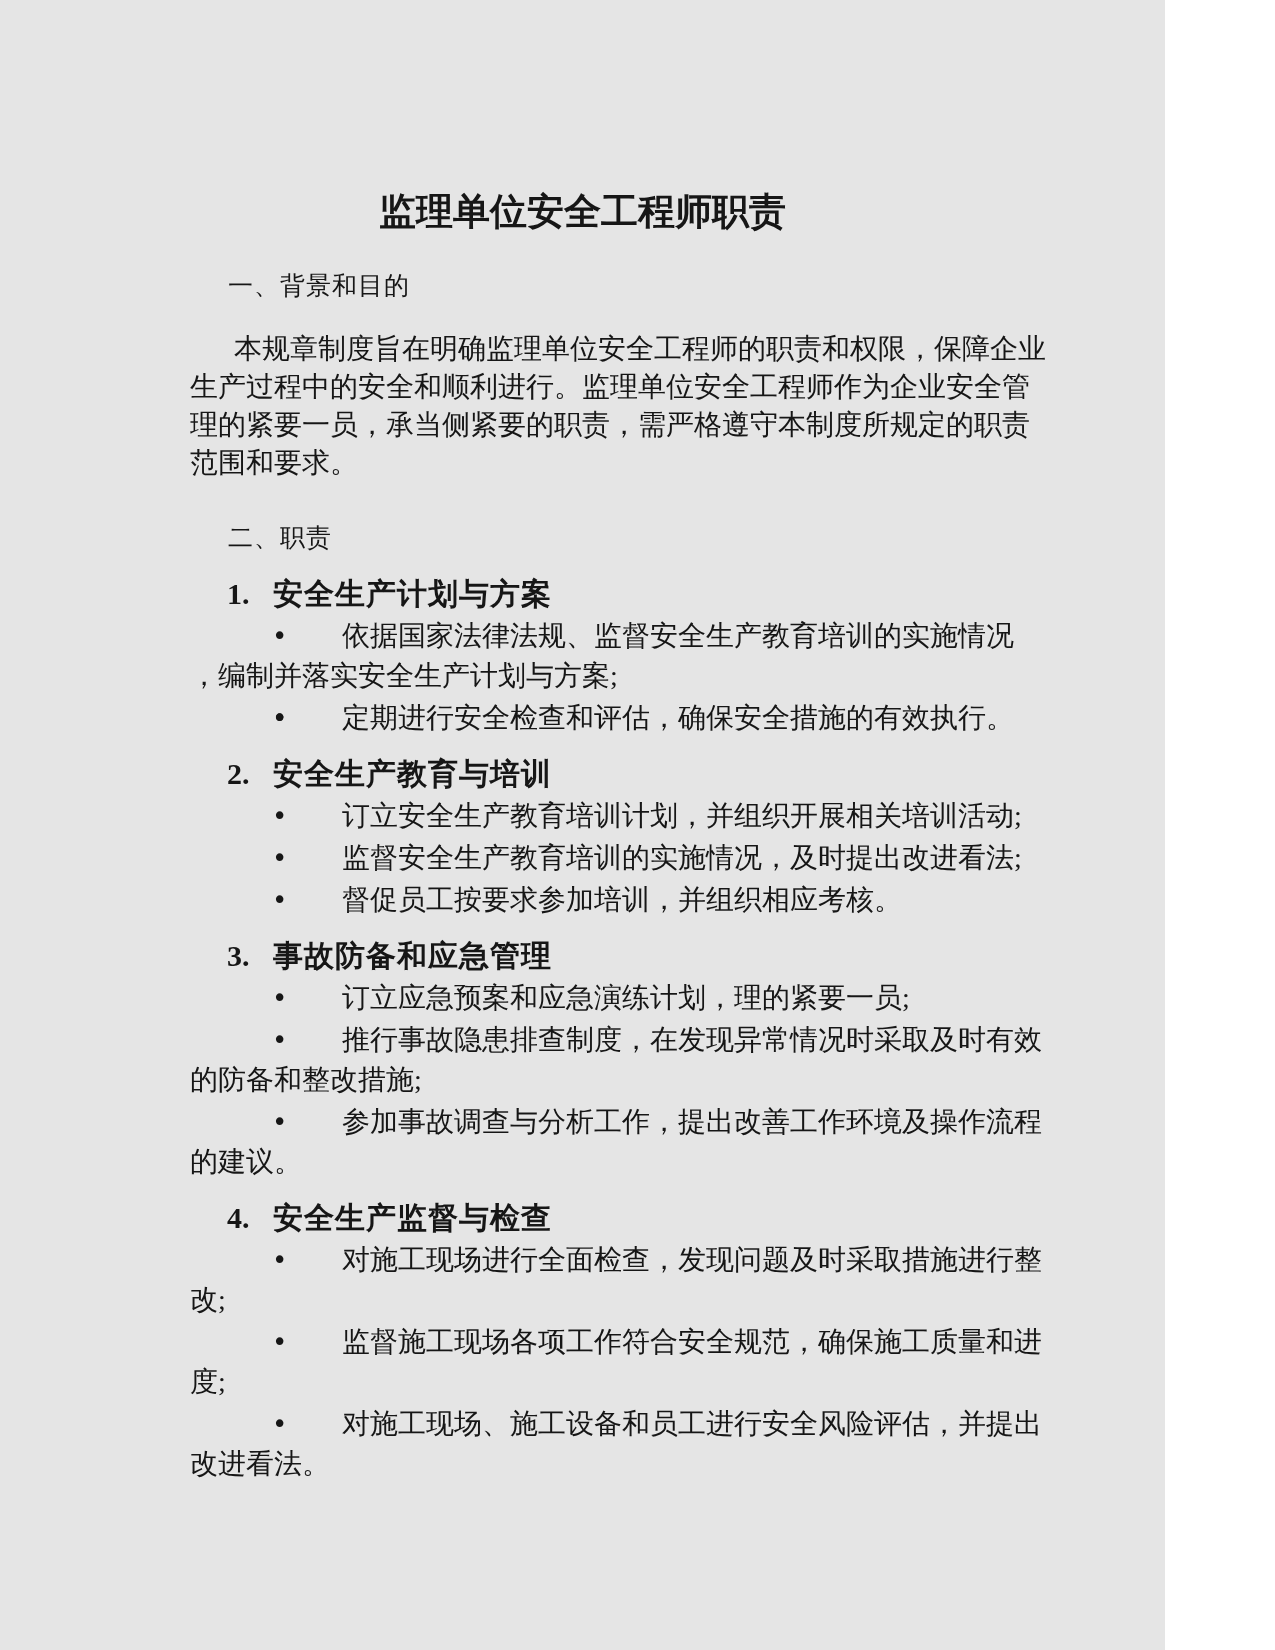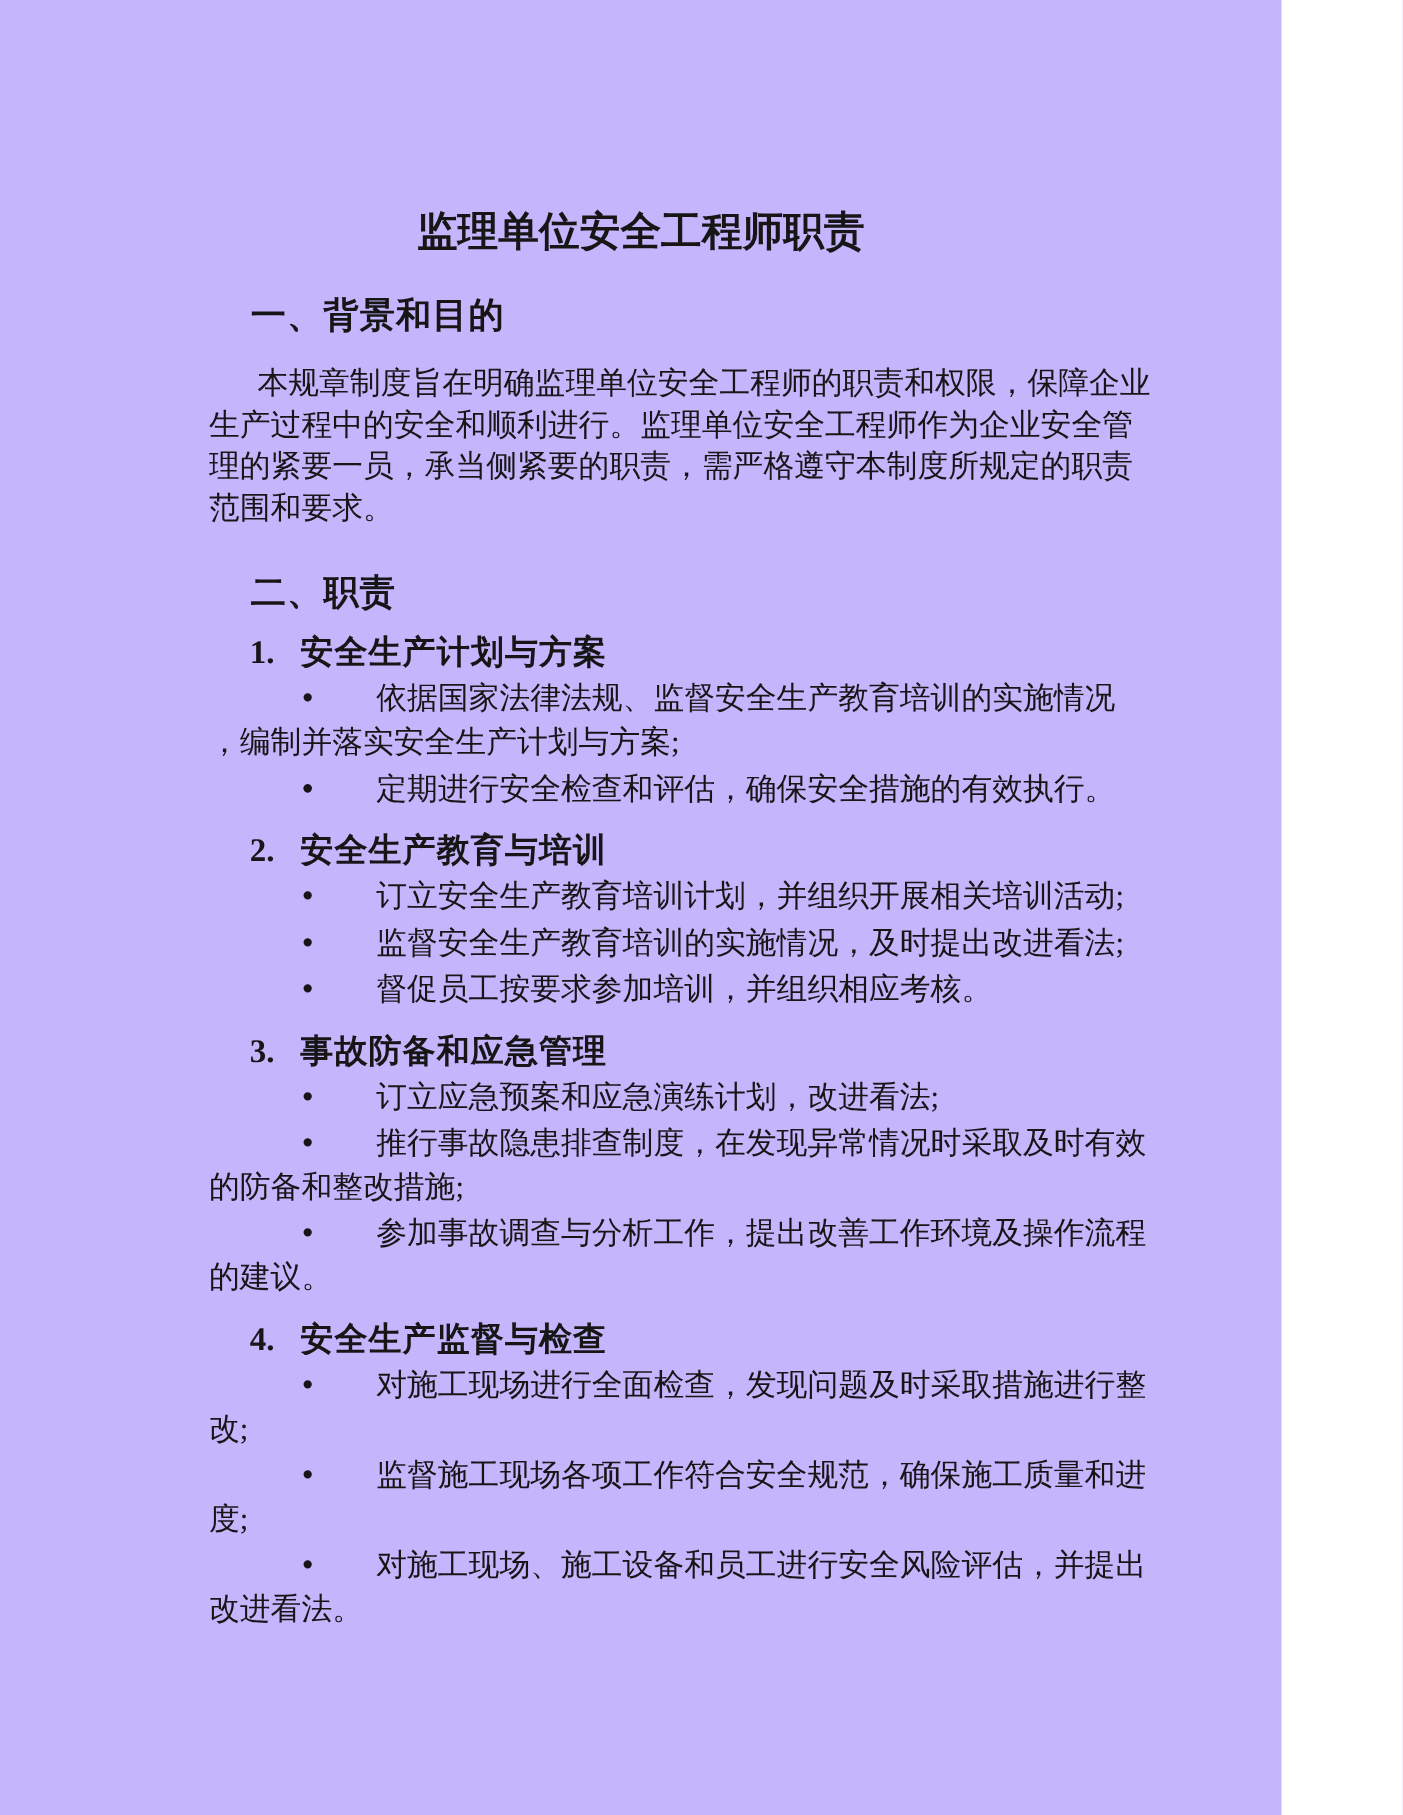--- a/index.html
+++ b/index.html
@@ -1,38 +1,38 @@
 <!DOCTYPE html>
 <html><head>
 <meta charset="utf-8">
 <style>
   html, body { margin: 0; padding: 0; background: #ffffff; }
   .page {
     position: relative;
     width: 1165px;
     min-height: 1650px;
     box-sizing: border-box;
-    background: #c4b5fd;
+    background: #e5e5e5;
     padding: 188px 235px 40px 190px;
     overflow: hidden;
     font-family: "Liberation Serif", "DejaVu Serif", serif;
     color: #161616;
     font-size: 28px;
   }
   .doc-title {
     font-size: 37px;
     font-weight: bold;
     line-height: 48px;
     text-align: center;
     margin: 0 -235px 0 -190px;
     white-space: nowrap;
   }
   .h1 {
-    font-size: 32px;
-    font-weight: bold;
+    font-size: 25px;
+    font-weight: normal;
     letter-spacing: 1px;
     line-height: 40px;
     padding-left: 38px;
     white-space: nowrap;
   }
   .h1-bg { margin-top: 30px; }
   .h1-duties { margin-top: 36px; }
   .para { margin-top: 24px; }
   .para .line { line-height: 38px; }
   .line { line-height: 40px; white-space: nowrap; }
@@ -129,21 +129,21 @@
   </div>
 
   <div class="h2">
     <span class="num">3.</span>
     <span>事故防备和应急管理</span>
   </div>
   <div class="bullet-group">
     <div class="bullet">
       <div class="line first">
         <span class="dot">•</span>
-        <span>订立应急预案和应急演练计划，改进看法;</span>
+        <span>订立应急预案和应急演练计划，理的紧要一员;</span>
       </div>
     </div>
     <div class="bullet">
       <div class="line first">
         <span class="dot">•</span>
         <span>推行事故隐患排查制度，在发现异常情况时采取及时有效</span>
       </div>
       <div class="line">的防备和整改措施;</div>
     </div>
     <div class="bullet">

